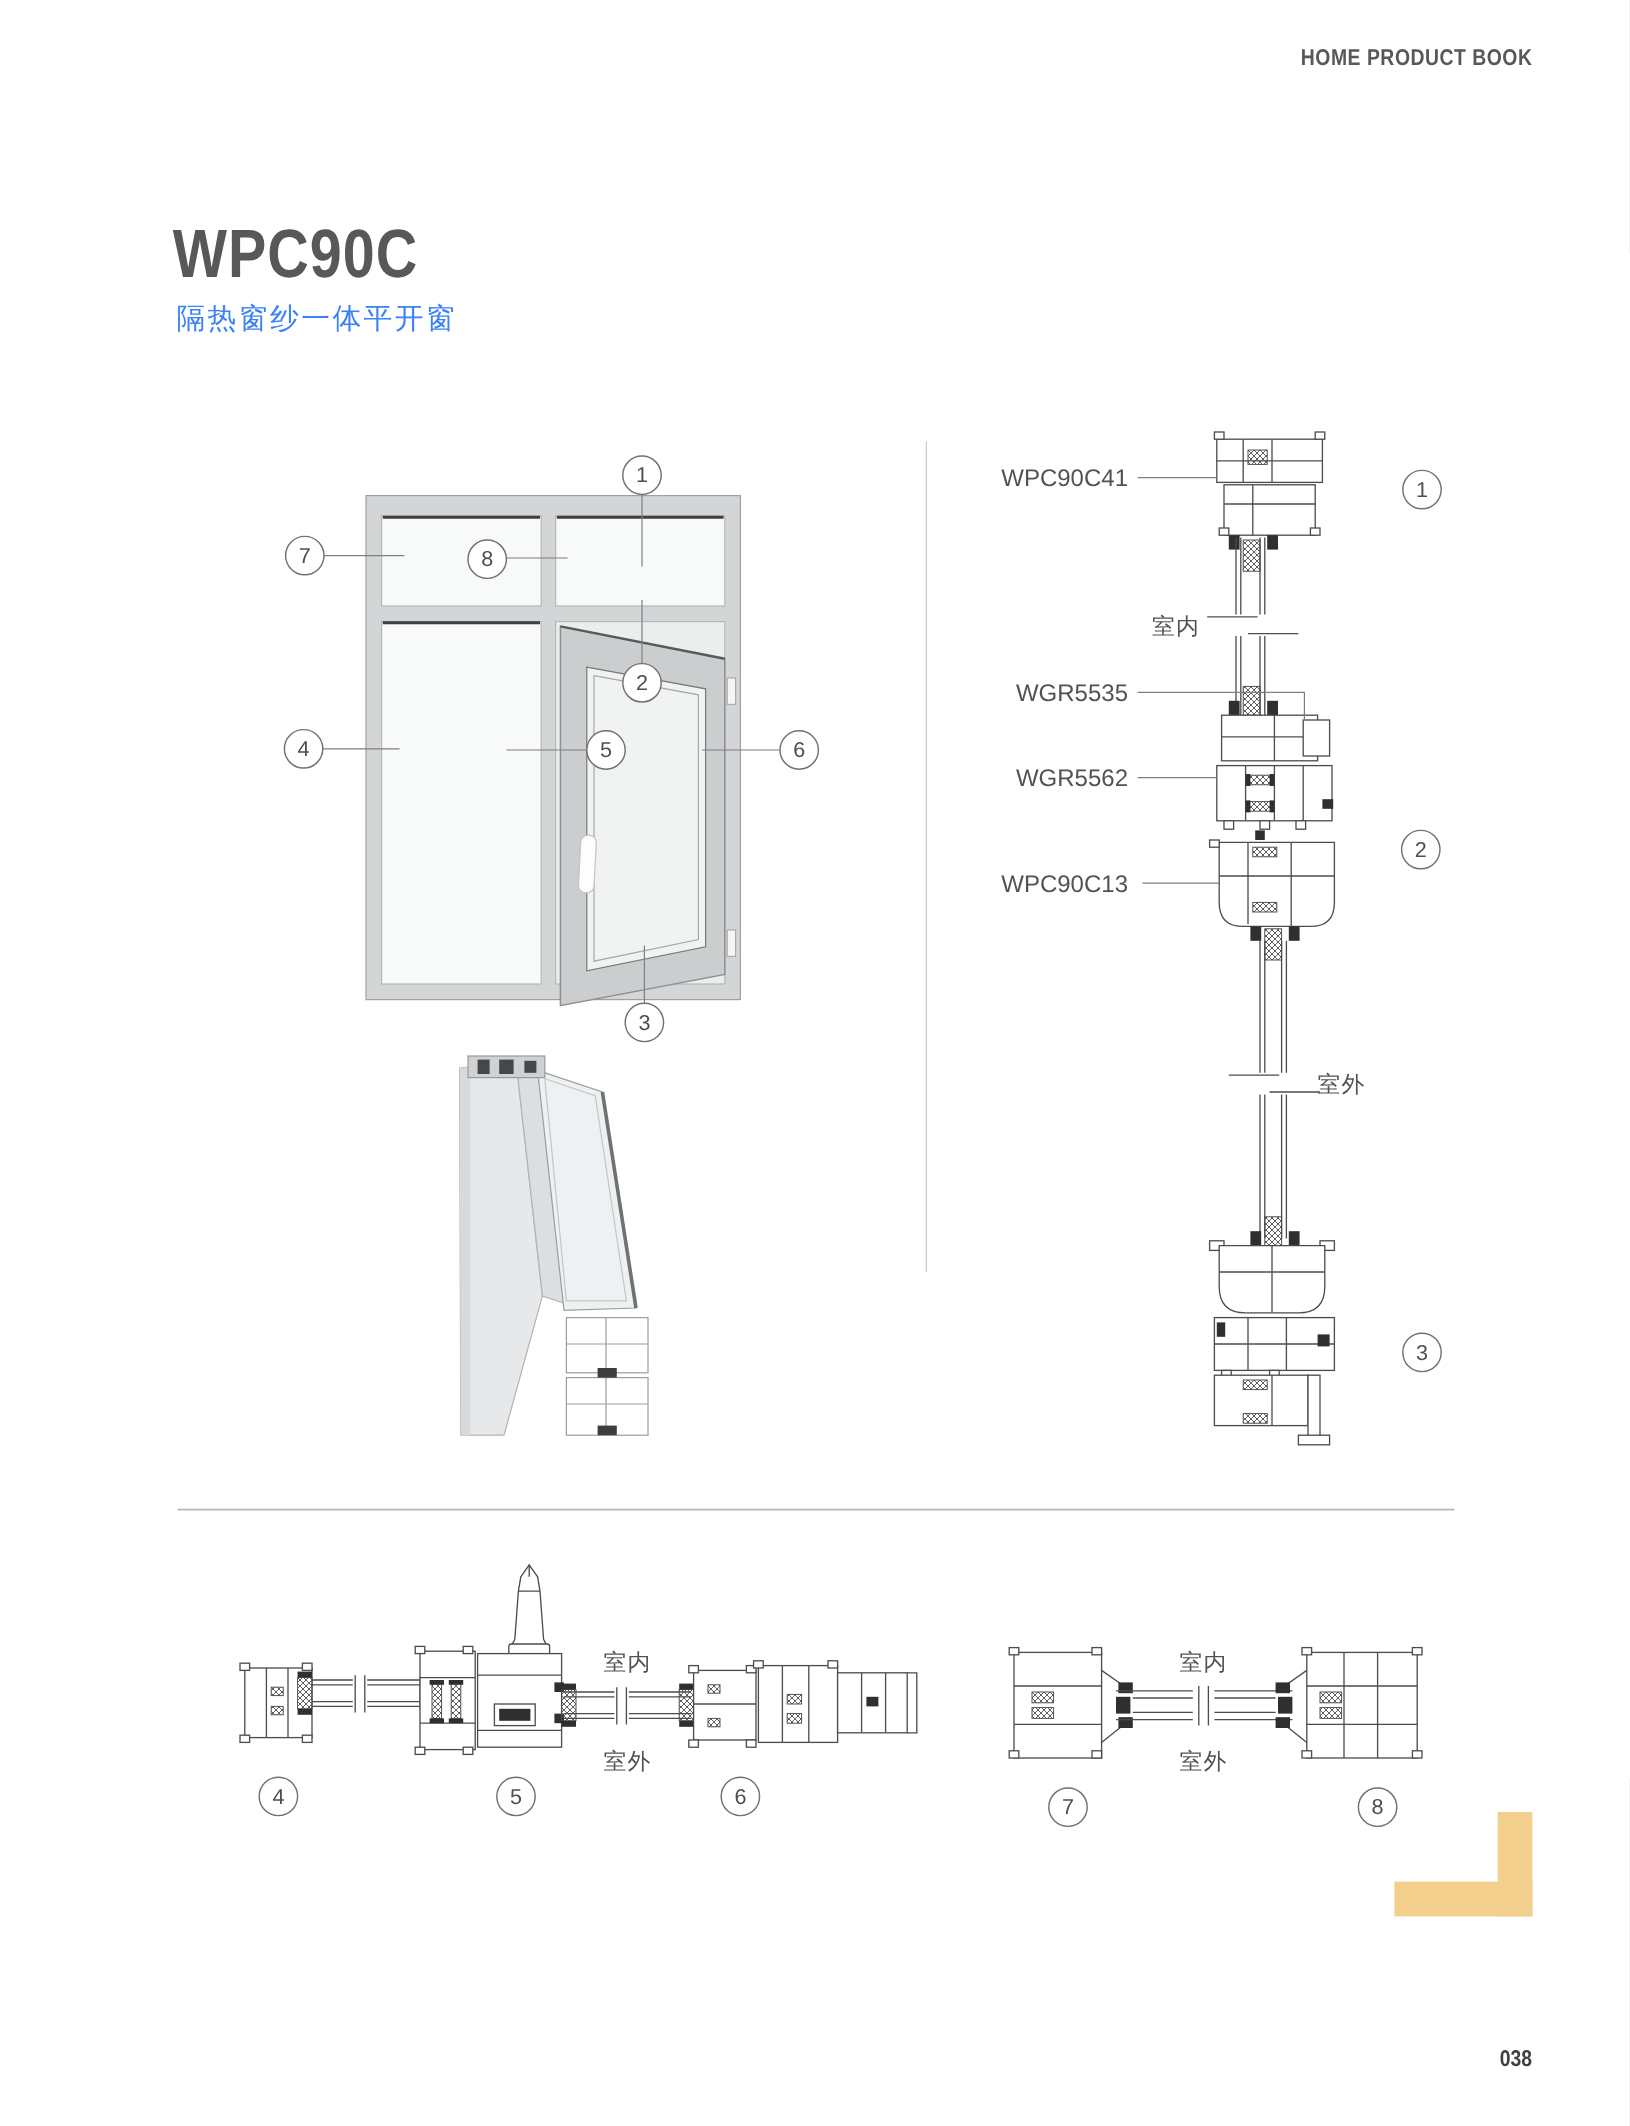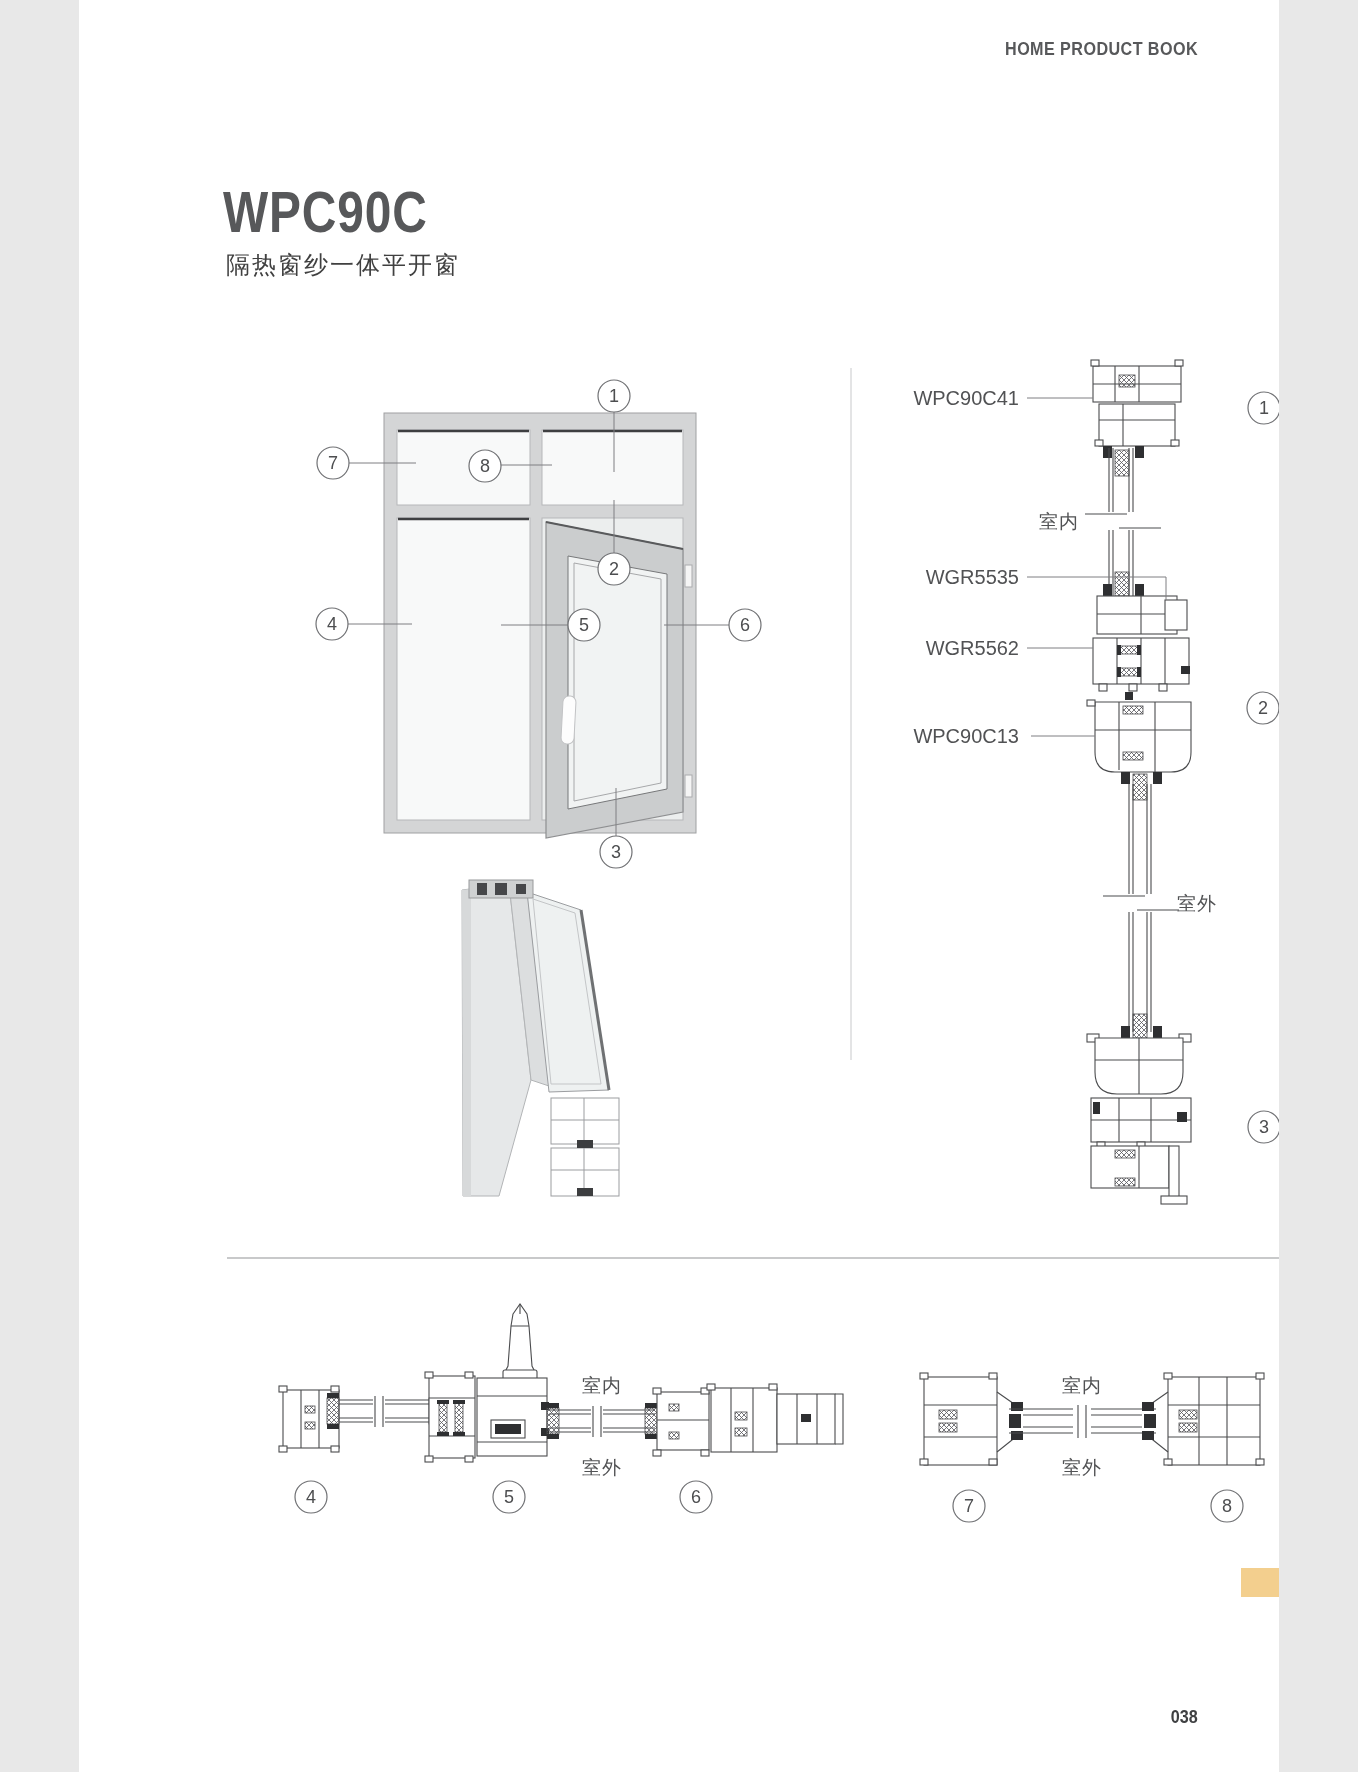--- a/index.html
+++ b/index.html
@@ -1,22 +1,22 @@
 <!DOCTYPE html>
 <html><head>
 <meta charset="utf-8">
 <style>
   html,body{margin:0;padding:0;background:#e8e8e8;}
-  .page{position:relative;width:1200px;height:1772px;background:#ffffff;overflow:hidden;
+  .page{position:relative;width:1358px;height:1772px;background:#ffffff;overflow:hidden;
         font-family:"Liberation Sans",sans-serif;margin:0 auto;}
   .book-header{position:absolute;top:38px;right:81px;font-size:19px;font-weight:bold;
         color:#57585a;letter-spacing:.5px;transform:scaleX(.85);transform-origin:right center;white-space:nowrap;}
   .model-title{position:absolute;left:144px;top:184px;font-size:57px;font-weight:bold;color:#57585a;
         line-height:1;letter-spacing:1px;transform:scaleX(.84);transform-origin:left top;margin:0;white-space:nowrap;}
-  .model-subtitle{position:absolute;left:147px;top:249px;font-size:24px;color:#404040;
+  .model-subtitle{position:absolute;left:147px;top:249px;font-size:24px;color:#3b82f6;
         letter-spacing:2px;white-space:nowrap;}
   .page-number{position:absolute;top:1706px;right:81px;font-size:19px;font-weight:bold;color:#3f4042;
         transform:scaleX(.85);transform-origin:right center;}
   svg.art{position:absolute;left:0;top:0;}
   
   .wht{fill:#ffffff;stroke:#4b4c4e;stroke-width:1.1;}
   .ink{fill:none;stroke:#4b4c4e;stroke-width:1.1;}
   .blk{fill:#2e2f31;stroke:none;}
   .hat{fill:url(#xh);stroke:#4b4c4e;stroke-width:.8;}
   .ldr{fill:none;stroke:#7e7f82;stroke-width:1;}

